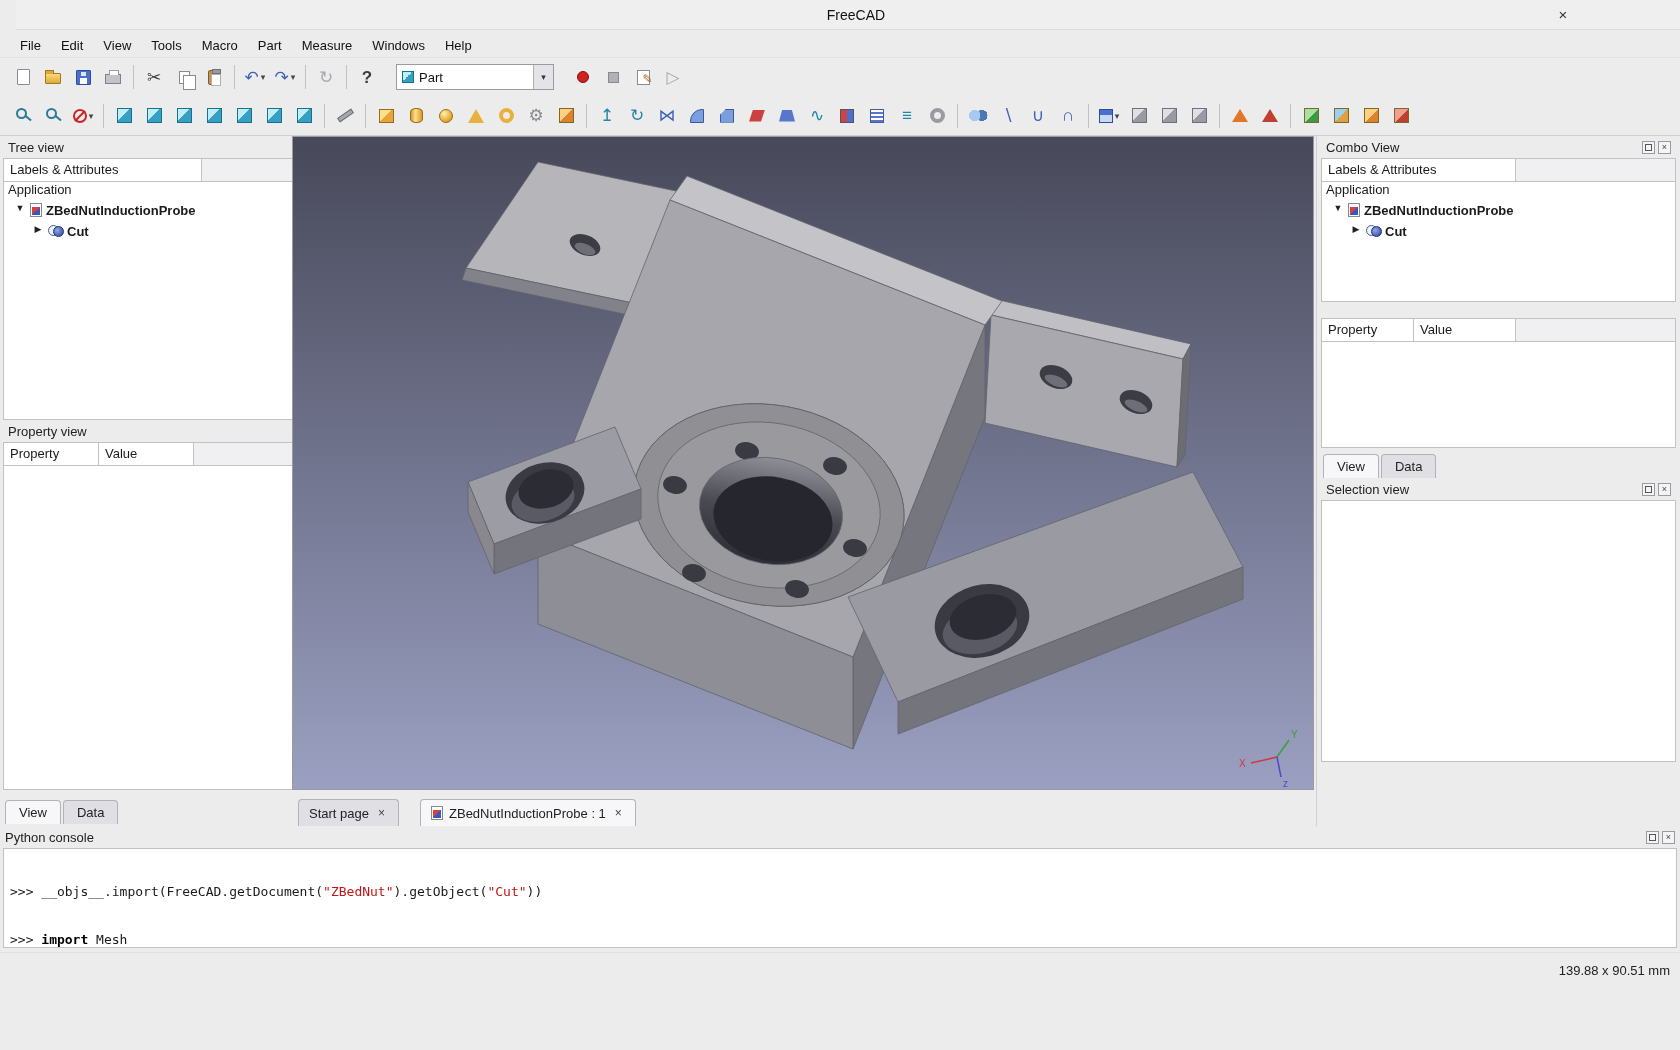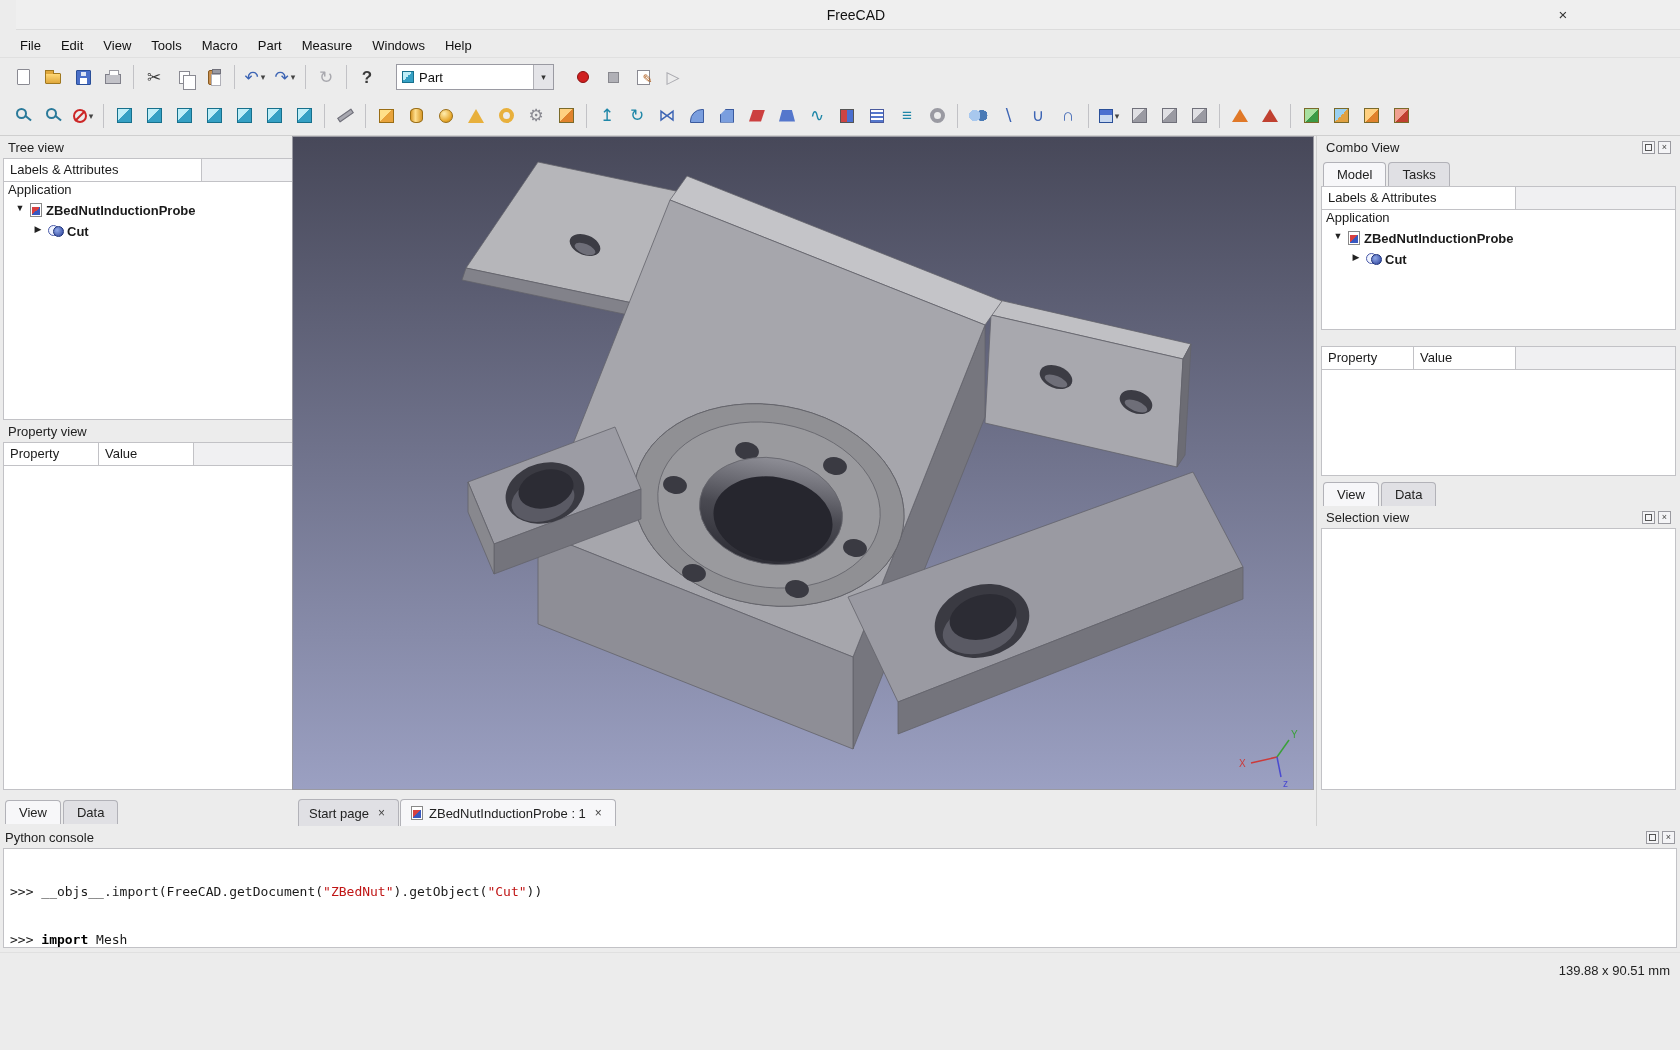--- a/index.html
+++ b/index.html
@@ -104,21 +104,21 @@
 .toptabs{display:flex;align-items:flex-end;height:28px;padding:2px 2px 0 2px}
 
 .searchrow{display:flex;align-items:center;gap:4px;height:30px;padding:2px 0}
 .searchrow input{flex:1;height:24px;border:1px solid #8a8aa0;background:#fff;padding:0 6px;font-family:"Liberation Sans",sans-serif;font-size:13px}
 .searchbtn{width:18px;height:18px;border:1px solid #7a8ab0;background:linear-gradient(#dfe8f8,#aebfe0);display:flex;align-items:center;justify-content:center;font-size:10px;color:#2a4f98}
 
 
 .viewport{position:absolute;left:292px;top:136px;width:1022px;height:654px;border:1px solid #9a9aa2}
 .viewport svg{display:block}
 .mditabs{position:absolute;left:292px;top:790px;width:1022px;height:36px;display:flex;align-items:flex-end;padding:4px 4px 0 6px;background:#ececec}
-.mtab{display:flex;align-items:center;gap:6px;padding:5px 10px;border:1px solid #b2b2b8;border-bottom:none;background:#e0e0e4;border-radius:4px 4px 0 0;margin-right:1px;color:#222}
+.mtab{display:flex;align-items:center;gap:6px;padding:5px 10px;border:1px solid #b2b2b8;border-bottom:none;background:#e0e0e4;border-radius:4px 4px 0 0;margin-right:21px;color:#222}
 .mtab.active{background:#f7f7f9}
 .tabclose{font-size:12px;color:#444;border:1px solid transparent;padding:0 2px}
 
 
 .console{position:absolute;left:0;top:826px;width:1680px;height:126px;background:#ececec}
 .console .body{margin:0 3px;height:100px;background:#fff;border:1px solid #c2c2c6;padding:3px 6px;font-family:"DejaVu Sans Mono",monospace;font-size:13px;line-height:16px;white-space:pre}
 .cline .p{color:#222}
 .cline .k{color:#000000;font-weight:bold}
 .cline .s{color:#c01515}
 
@@ -498,24 +498,20 @@
 <div class="rightpanel">
   <div class="panel-title">
     <span>Combo View</span>
     <span class="winbtns">
       <span class="winbtn">
           <span class="boxglyph"></span>
         </span>
       <span class="winbtn">×</span>
     </span>
   </div>
-  <div class="toptabs">
-    <span class="btab active">Model</span>
-    <span class="btab">Tasks</span>
-  </div>
   <div class="colheader">
     <span class="cell" style="width:194px">Labels &amp; Attributes</span>
   </div>
   <div class="whitebody" style="height:120px">
     <div class="trow">
       <span>Application</span>
     </div>
     <div class="trow indent1">
       <span class="expander">▼</span>
       <span class="doc-icon"></span>

